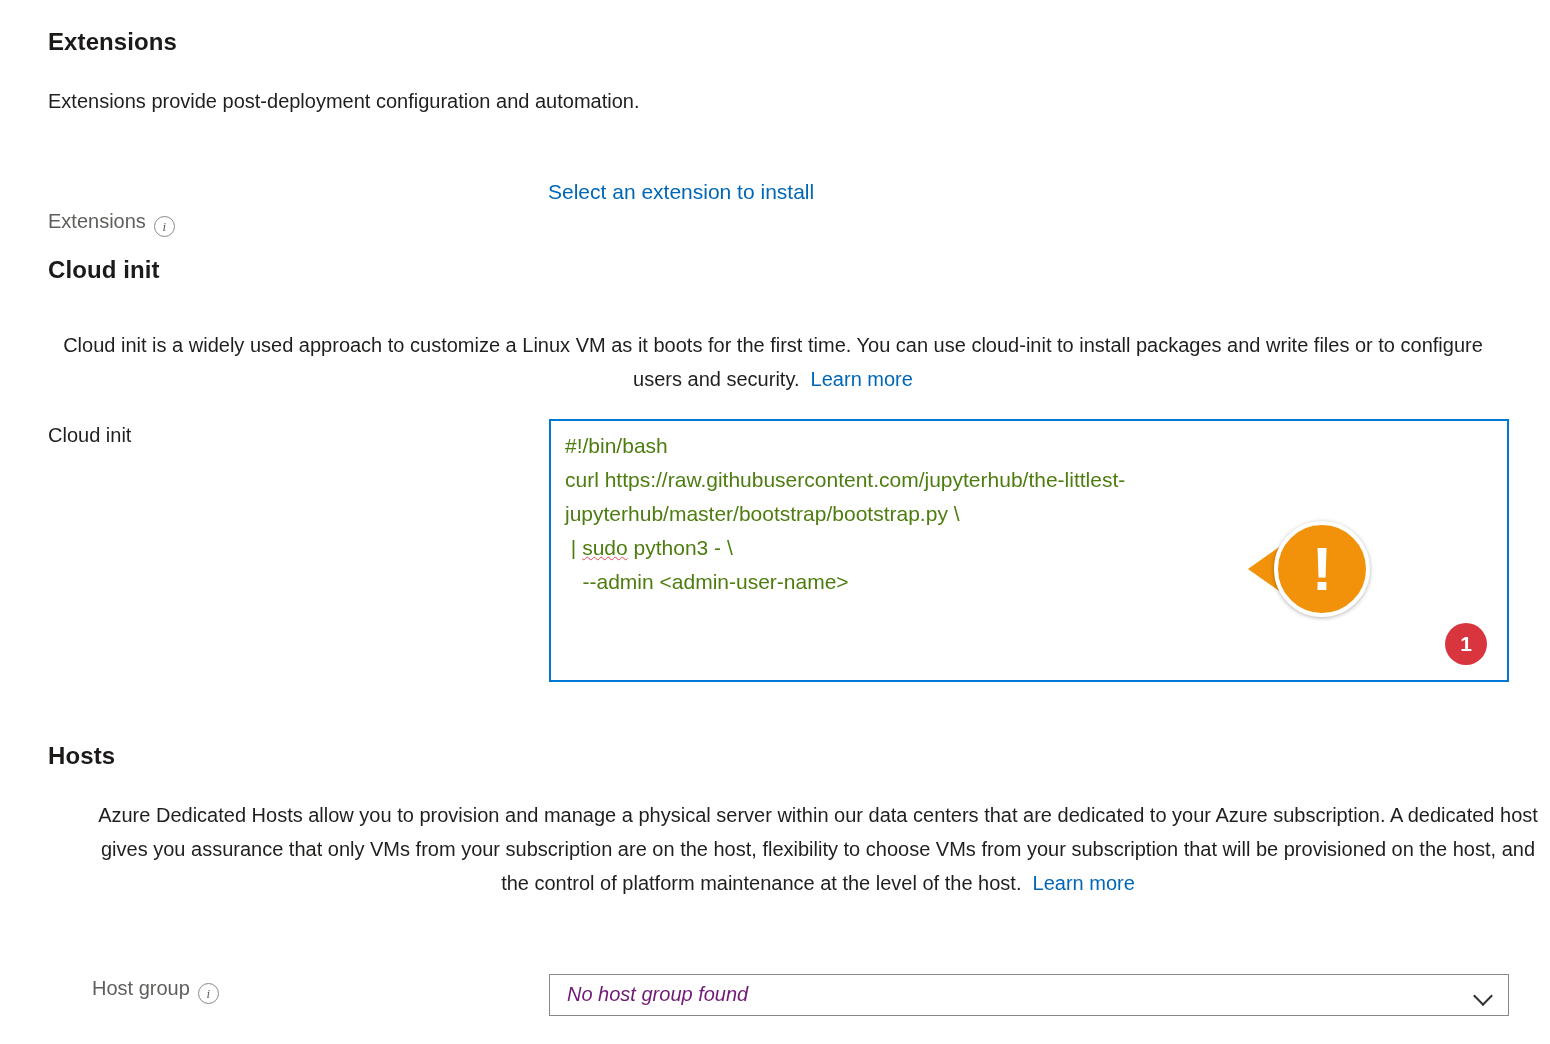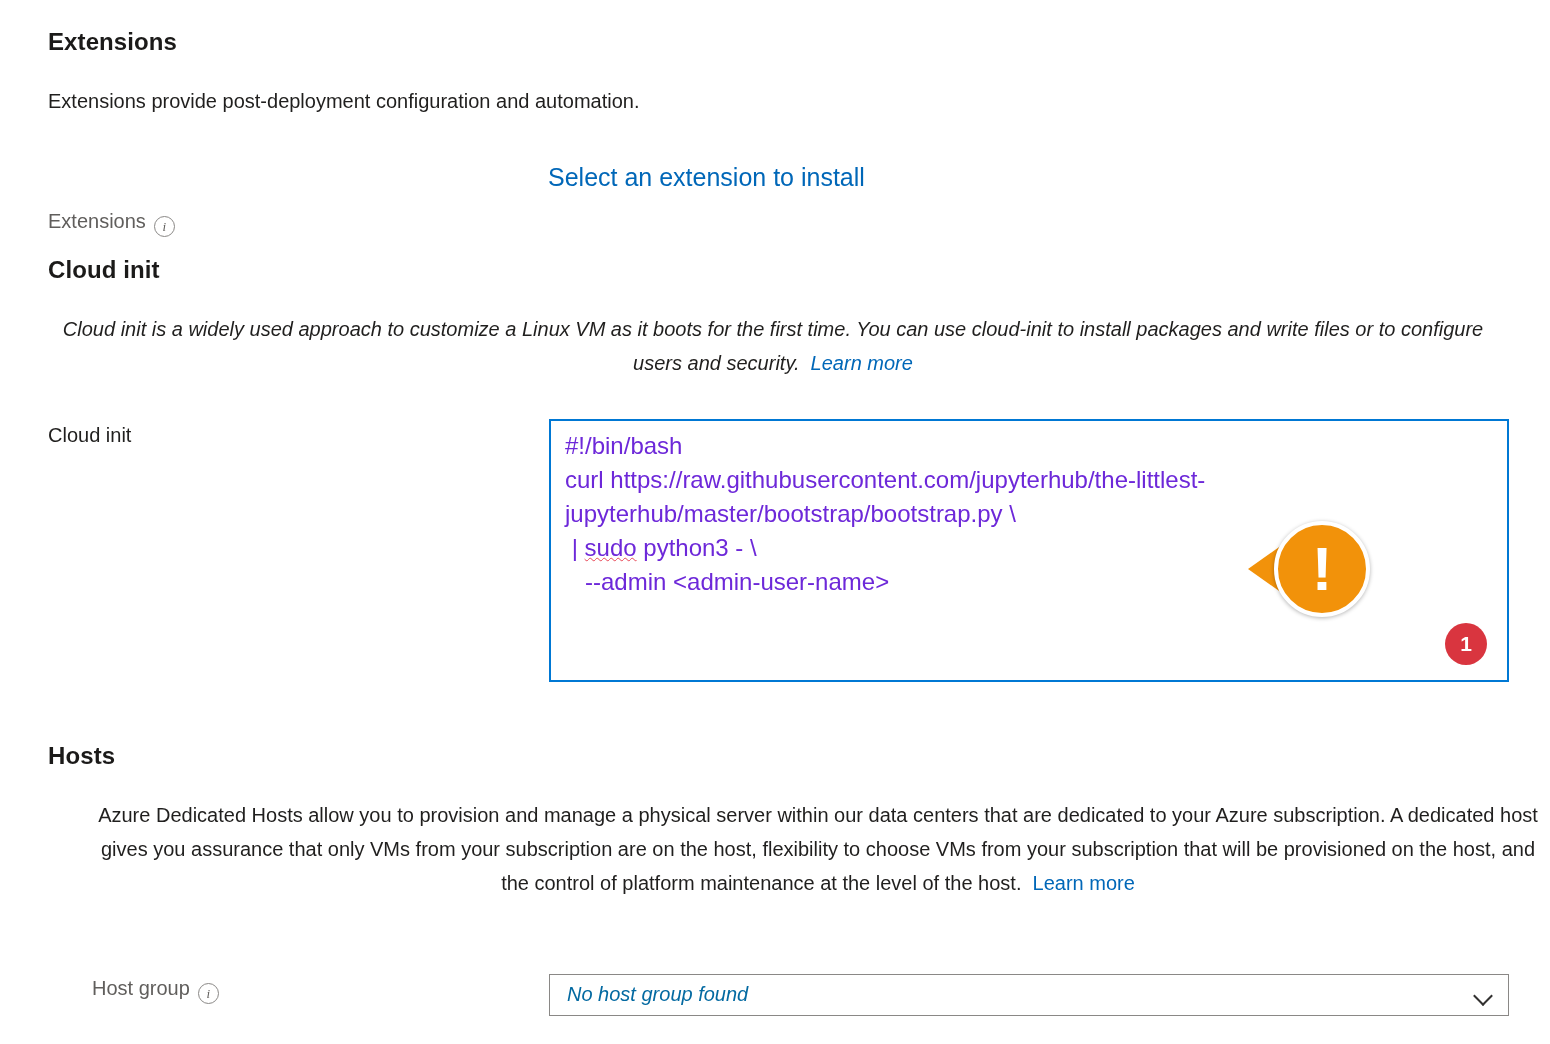--- a/index.html
+++ b/index.html
@@ -61,46 +61,46 @@
     line-height: 19px;
     text-align: center;
     font-family: "Liberation Serif", serif;
     font-style: italic;
   }
 
   
   .extensions-title { position: absolute; left: 48px; top: 28px; }
   .extensions-desc  { position: absolute; left: 48px; top: 84px; }
   .extensions-label { position: absolute; left: 48px; top: 162px; margin-top: 48px; }
-  .extensions-link  { position: absolute; left: 548px; top: 163px; font-size: 25px; }
+  .extensions-link  { position: absolute; left: 548px; top: 180px; font-size: 21px; }
 
   
   .cloudinit-title { position: absolute; left: 48px; top: 256px; }
-  .cloudinit-desc  { position: absolute; left: 48px; top: 312px; width: 1450px; font-style: italic; }
+  .cloudinit-desc  { position: absolute; left: 48px; top: 328px; width: 1450px; }
   .cloudinit-label { position: absolute; left: 48px; top: 424px; }
 
   .cloudinit-box {
     position: absolute;
     left: 549px;
     top: 419px;
     width: 960px;
     height: 263px;
     box-sizing: border-box;
     border: 2px solid #0078d4;
     background: #ffffff;
     overflow: hidden;
   }
   .cloudinit-text {
     position: absolute;
     left: 14px;
     top: 8px;
     width: 760px;
-    font-size: 24px;
+    font-size: 21px;
     line-height: 34px;
-    color: #6d28d9;
+    color: #4d7c0f;
     white-space: pre-wrap;
     word-break: break-word;
   }
   .spell-underline {
     text-decoration: underline;
     text-decoration-color: #e74856;
     text-decoration-style: wavy;
     text-decoration-thickness: 1px;
   }
 
@@ -177,21 +177,21 @@
     border: 1px solid #8a8886;
     background: #ffffff;
     cursor: pointer;
   }
   .dropdown-value {
     position: absolute;
     left: 17px;
     top: 8px;
     font-size: 20px;
     font-style: italic;
-    color: #0369a1;
+    color: #701a75;
   }
   .chevron {
     position: absolute;
     right: 14px;
     top: 11px;
     width: 20px;
     height: 20px;
   }
   .chevron::before {
     content: "";

